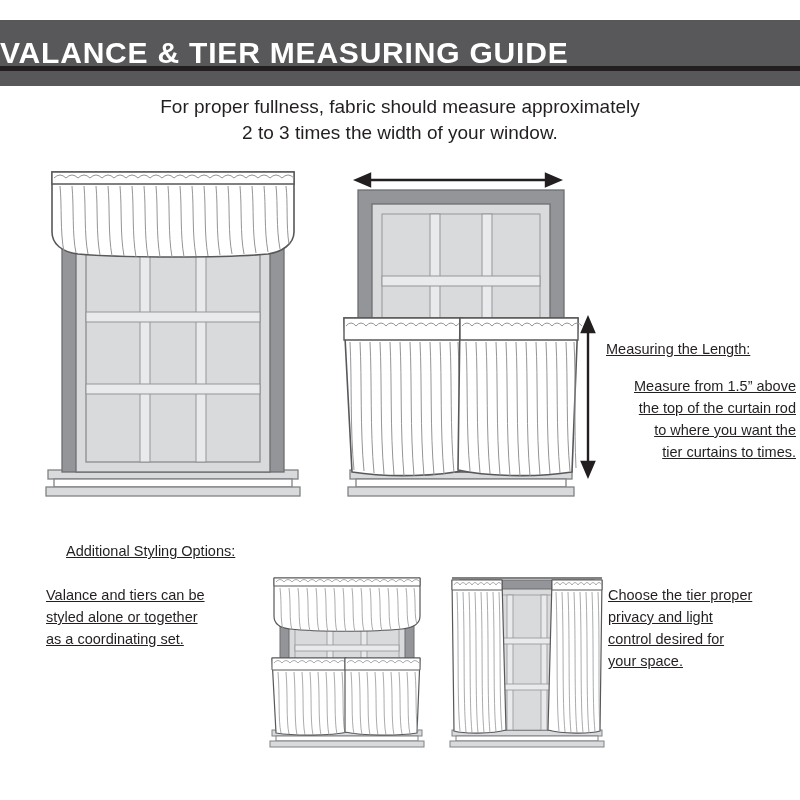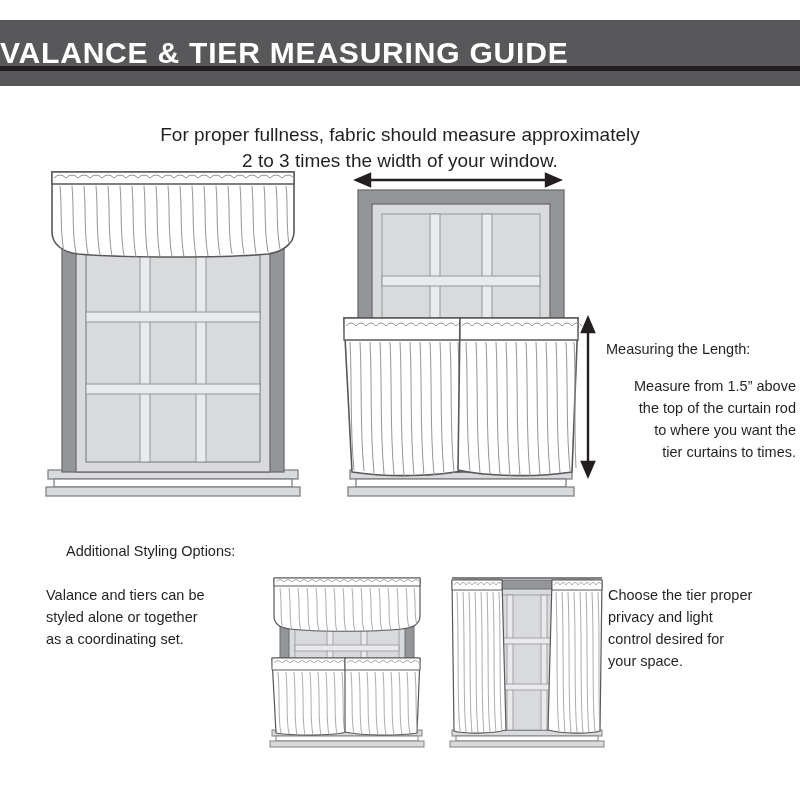--- a/index.html
+++ b/index.html
@@ -55,29 +55,29 @@
   
   .subtitle {
     position: absolute;
     left: 0;
     top: 94px;
     width: 800px;
     text-align: center;
     font-size: 19px;
     line-height: 26px;
     color: #231f20;
-    margin-top: 28px;
   }
 
   
   .txt {
     position: absolute;
     font-size: 14.5px;
     line-height: 22px;
     color: #231f20;
+    text-decoration: underline;
   }
 
   
   svg.art {
     position: absolute;
     left: 0;
     top: 0;
     width: 800px;
     height: 800px;
     pointer-events: none;

